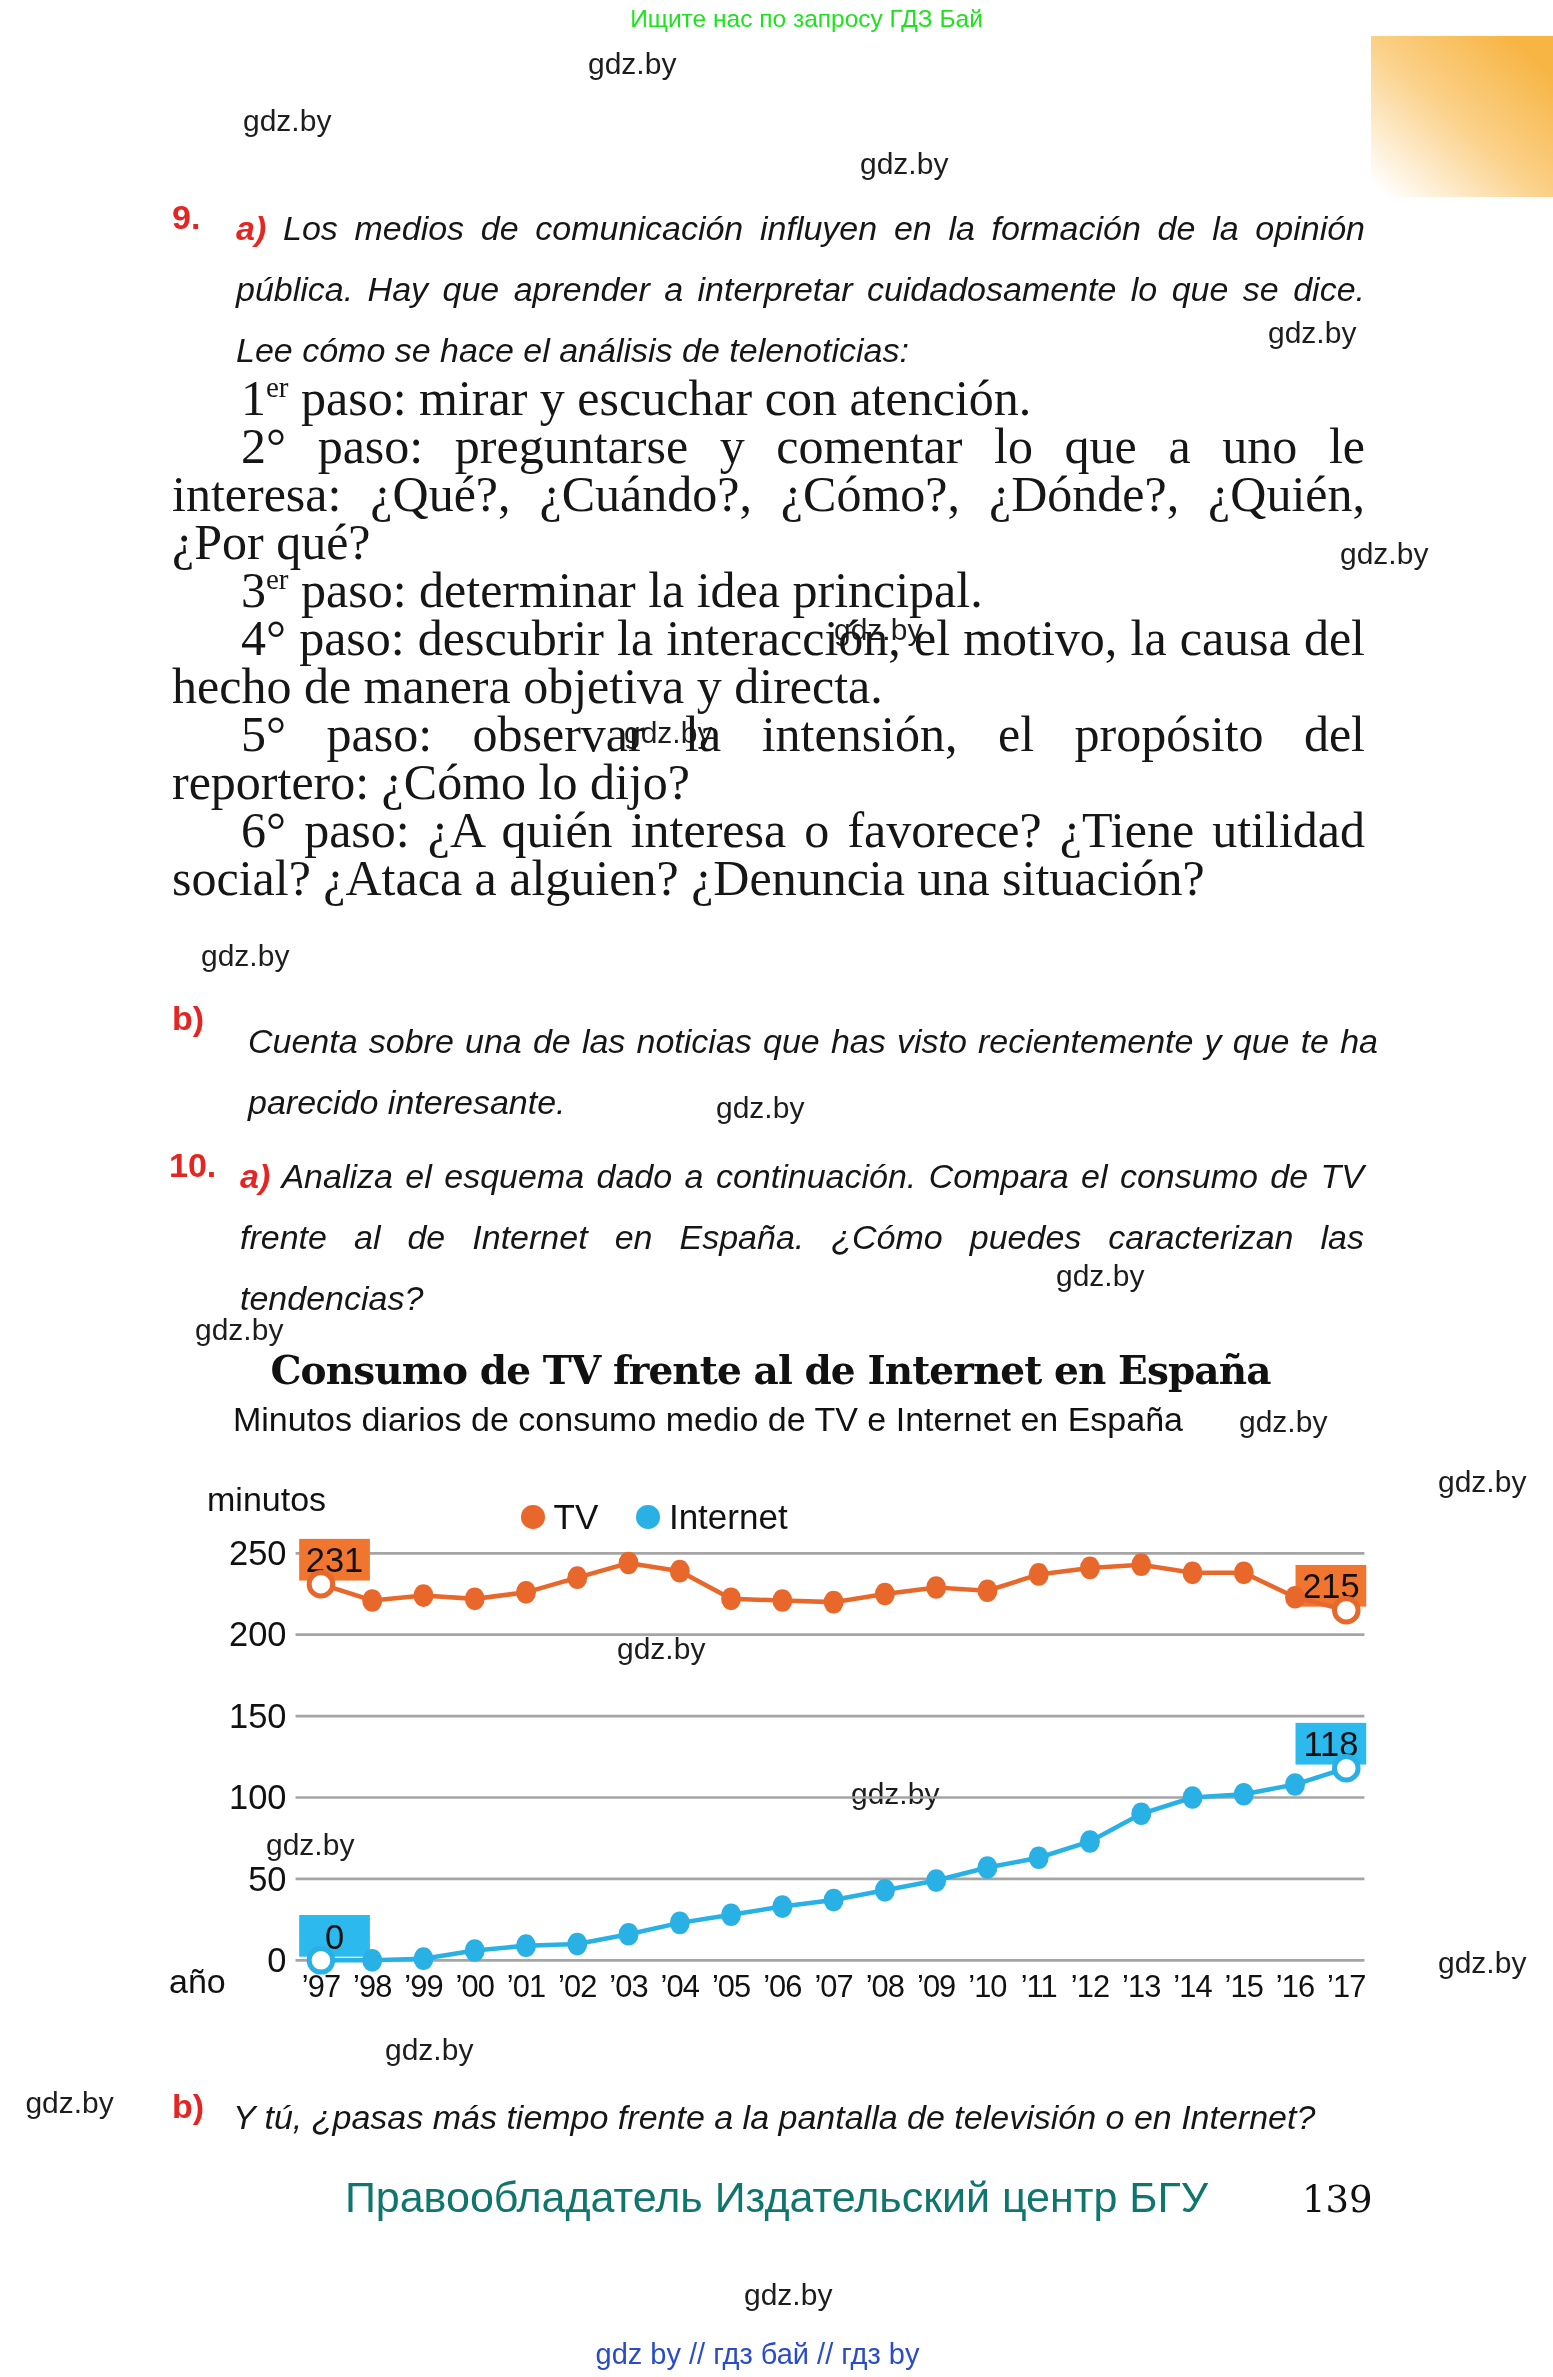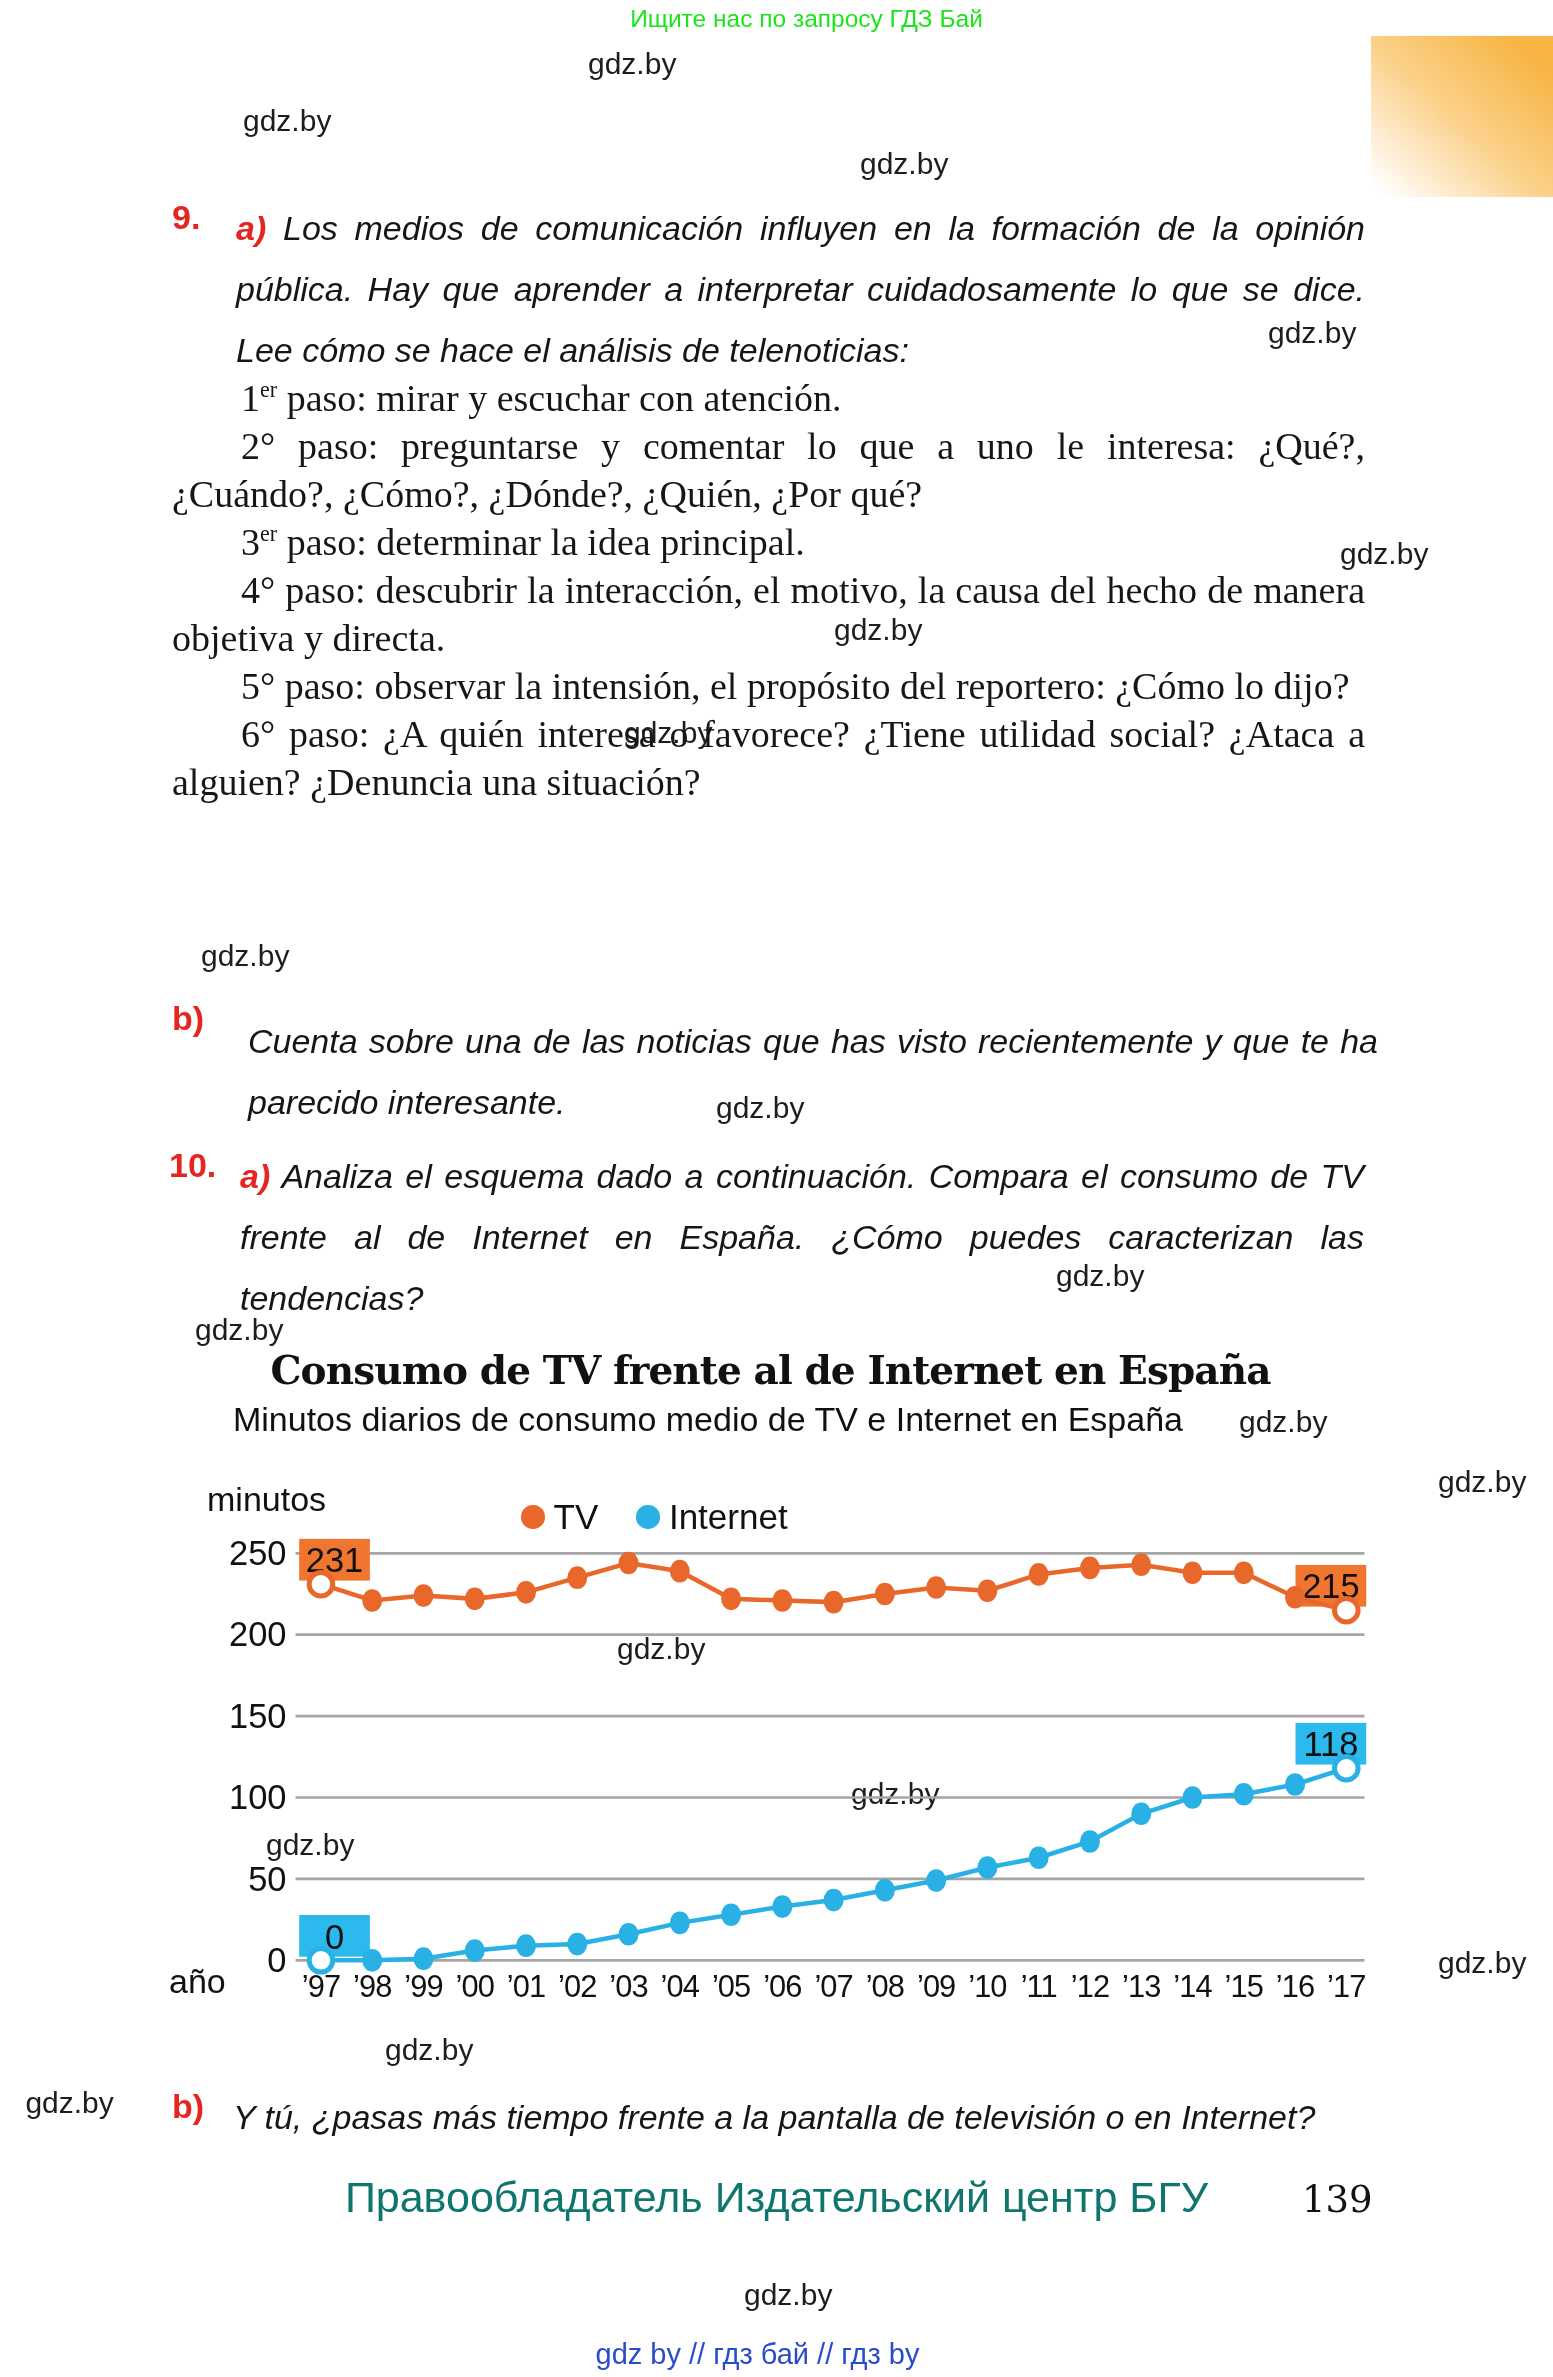--- a/index.html
+++ b/index.html
@@ -7,21 +7,21 @@
         font-family:"Liberation Sans",sans-serif;color:#161616;overflow:hidden;}
   .promo{position:absolute;top:4.5px;left:0;width:100%;text-align:center;
          font-size:24.5px;color:#1ce41c;padding-left:30px;}
   .corner-gradient{position:absolute;left:1371px;top:36px;width:182px;height:161px;
          background:linear-gradient(to top right,#ffffff 4%,#fbd18a 48%,#f7b544 88%);}
   .wm{position:absolute;font-size:30px;color:#1d1d1d;white-space:nowrap;}
   .marker{color:#e52522;font-weight:bold;}
   .abs{position:absolute;}
   .ex-par{position:absolute;font-size:34px;line-height:61px;text-align:justify;font-style:italic;}
   .steps{position:absolute;left:172px;top:374px;width:1193px;
-         font-family:"Liberation Serif",serif;font-size:38px;line-height:48px;
+         font-family:"Liberation Serif",serif;font-size:50px;line-height:48px;
          text-align:justify;}
   .steps p{margin:0;text-indent:69px;}
   .steps sup{font-size:58%;line-height:0;vertical-align:super;}
   .chart-title{position:absolute;top:1347px;left:0;width:1541px;text-align:center;
          font-family:"DejaVu Serif",serif;font-weight:bold;font-size:39px;color:#111;
          letter-spacing:-0.9px;}
   .chart-subtitle{position:absolute;top:1400px;left:0;width:1416px;text-align:center;
          font-size:34px;color:#111;}
   .axis-side-label{position:absolute;font-size:34px;color:#111;}
   .legend{position:absolute;left:521px;top:1497px;display:flex;gap:38px;

